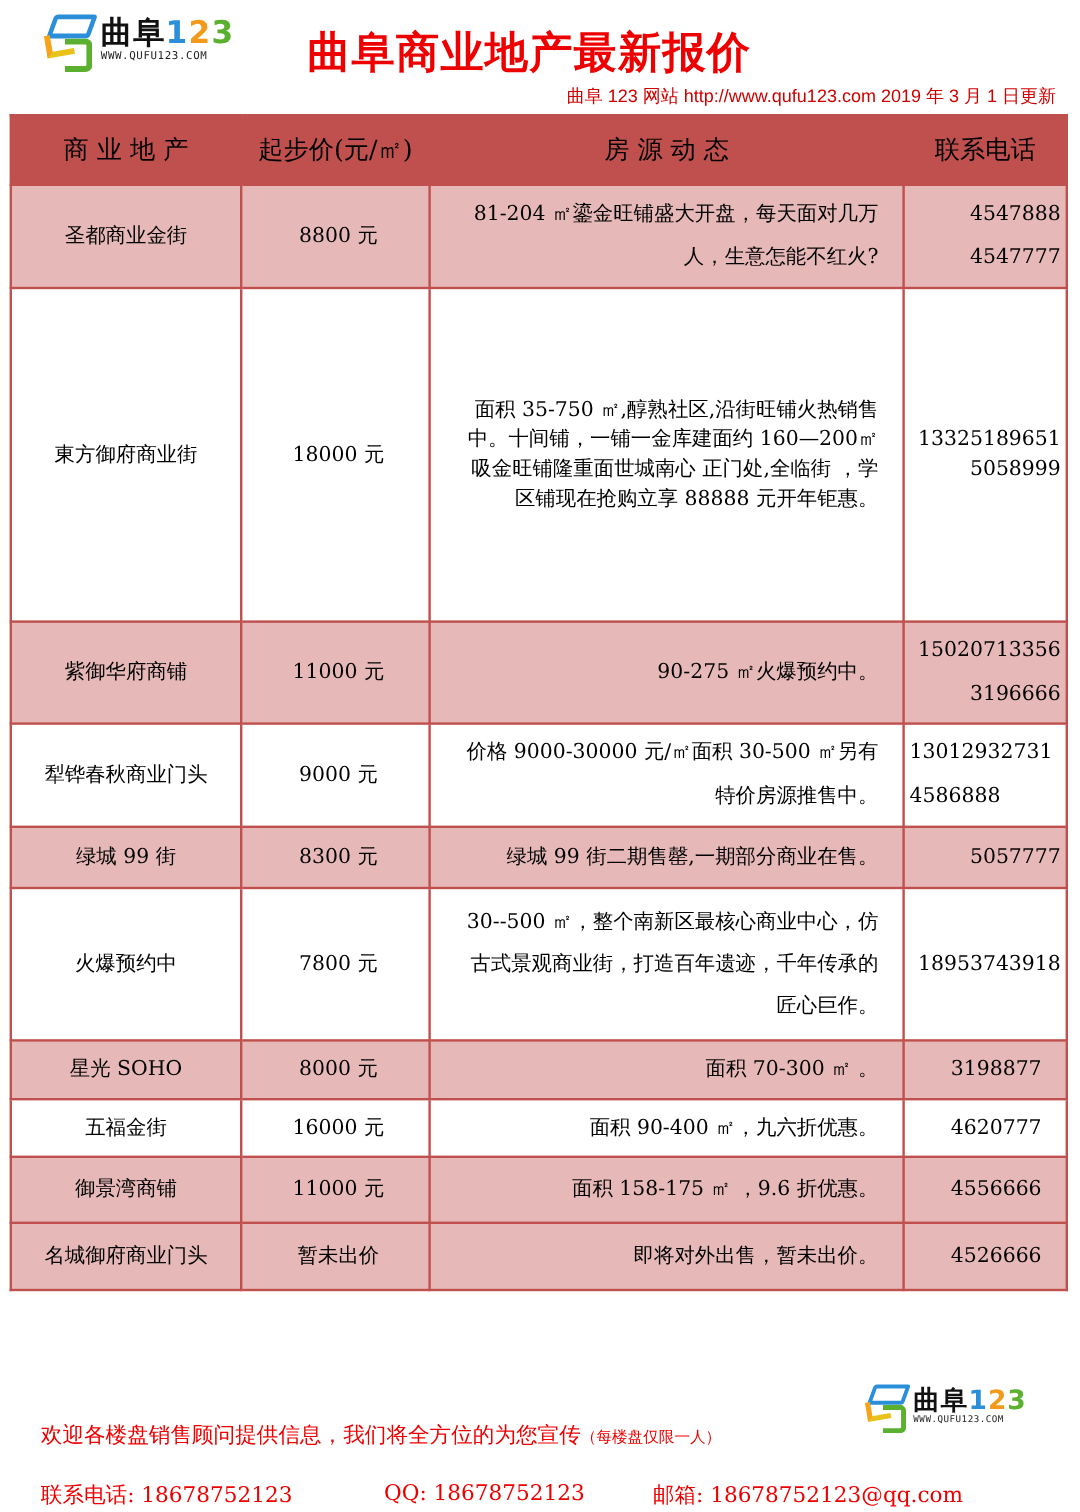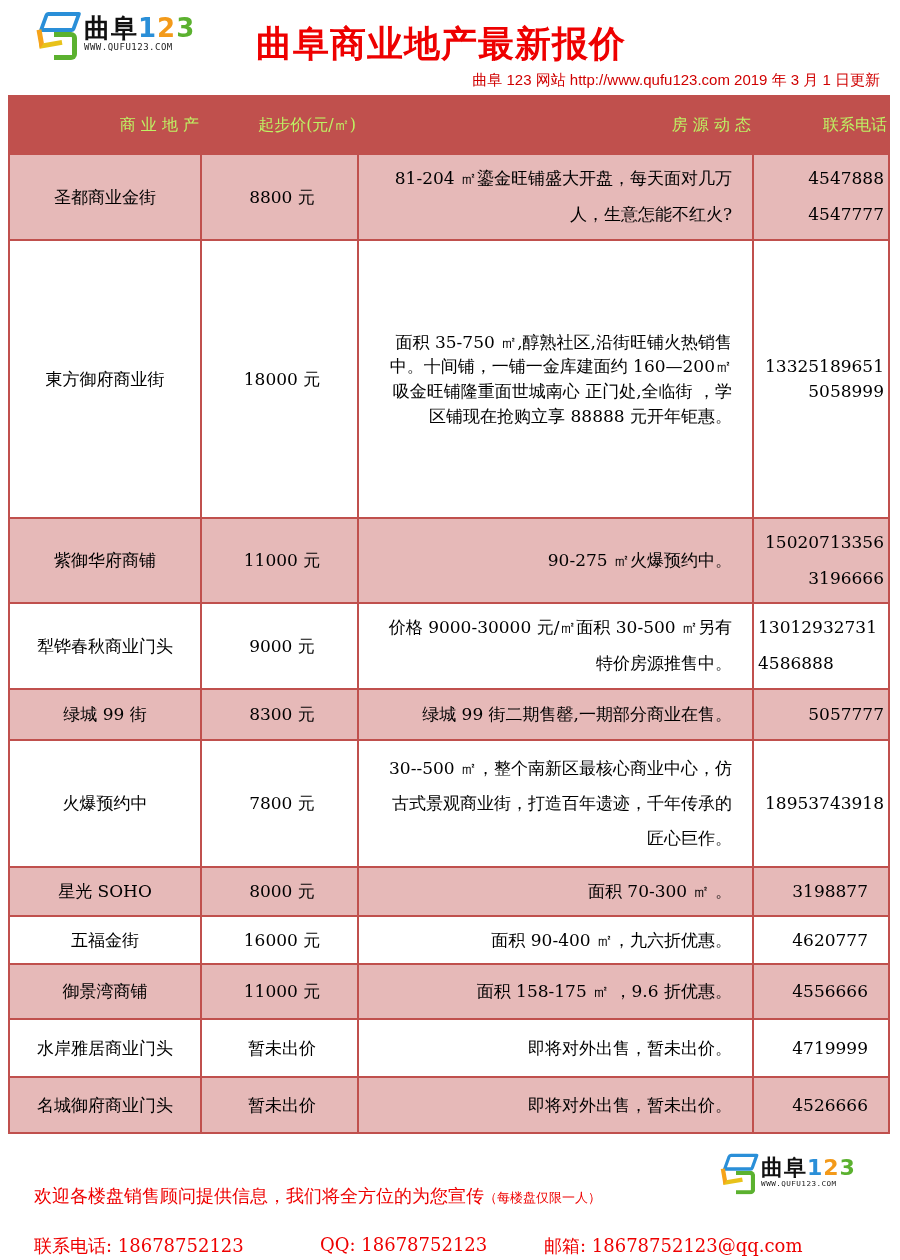--- a/index.html
+++ b/index.html
@@ -13,21 +13,21 @@
   .logo-text .big{font-family:"DejaVu Sans","Liberation Sans",sans-serif;font-weight:bold;font-size:26px;line-height:28px;letter-spacing:1px;}
   .logo-text .big .c{color:#111;}
   .logo-text .big .n1{color:#2a8fd8;}
   .logo-text .big .n2{color:#f39a1a;}
   .logo-text .big .n3{color:#5bb12f;}
   .logo-text .small{font-family:"DejaVu Sans Mono","Liberation Mono",monospace;font-size:9px;color:#222;letter-spacing:0.5px;}
   .main-title{position:absolute;left:256px;top:20px;font-family:"DejaVu Sans","Liberation Sans",sans-serif;font-weight:bold;font-size:36px;color:#ee0000;letter-spacing:1px;}
   .subline{position:absolute;right:20px;top:71px;font-family:"Liberation Sans","DejaVu Sans",sans-serif;font-size:15px;color:#d00000;}
   table.t{position:absolute;left:8px;top:95px;width:880px;border-collapse:collapse;table-layout:fixed;}
   table.t th, table.t td{border:2px solid #c0504d;}
-  table.t th{background:#c0504d;color:#bef264;font-weight:normal;font-size:16px;height:54px;text-align:right;}
+  table.t th{background:#c0504d;color:#000000;font-weight:normal;font-size:21px;height:54px;}
   table.t td{font-size:17px;line-height:1.45;}
   table.t tr.odd td{background:#e6b9b8;}
   table.t tr.even td{background:#fff;}
   td.c-name{text-align:center;}
   td.c-price{text-align:center;padding-left:6px;}
   td.c-desc{text-align:right;padding:2px 20px;}
   td.c-phone{text-align:right;padding:2px 4px;}
   .ph{display:block;}
   .desc-tall{line-height:2.35;}
   .footer1{position:absolute;left:34px;top:1184px;font-size:18px;color:#ee0000;font-family:"DejaVu Serif","Liberation Serif",serif;}
@@ -138,28 +138,20 @@
         </td>
     </tr>
     <tr class="odd" style="height:55px">
       <td class="c-name">御景湾商铺</td>
       <td class="c-price">11000 元</td>
       <td class="c-desc">面积 158-175 ㎡ ，9.6 折优惠。</td>
       <td class="c-phone" style="text-align:right;padding-right:20px">
           <span class="ph">4556666</span>
         </td>
     </tr>
-    <tr class="even" style="height:58px">
-      <td class="c-name">水岸雅居商业门头</td>
-      <td class="c-price">暂未出价</td>
-      <td class="c-desc">即将对外出售，暂未出价。</td>
-      <td class="c-phone" style="text-align:right;padding-right:20px">
-          <span class="ph">4719999</span>
-        </td>
-    </tr>
     <tr class="odd" style="height:56px">
       <td class="c-name">名城御府商业门头</td>
       <td class="c-price">暂未出价</td>
       <td class="c-desc">即将对外出售，暂未出价。</td>
       <td class="c-phone" style="text-align:right;padding-right:20px">
           <span class="ph">4526666</span>
         </td>
     </tr>
   </tbody>
 </table>

